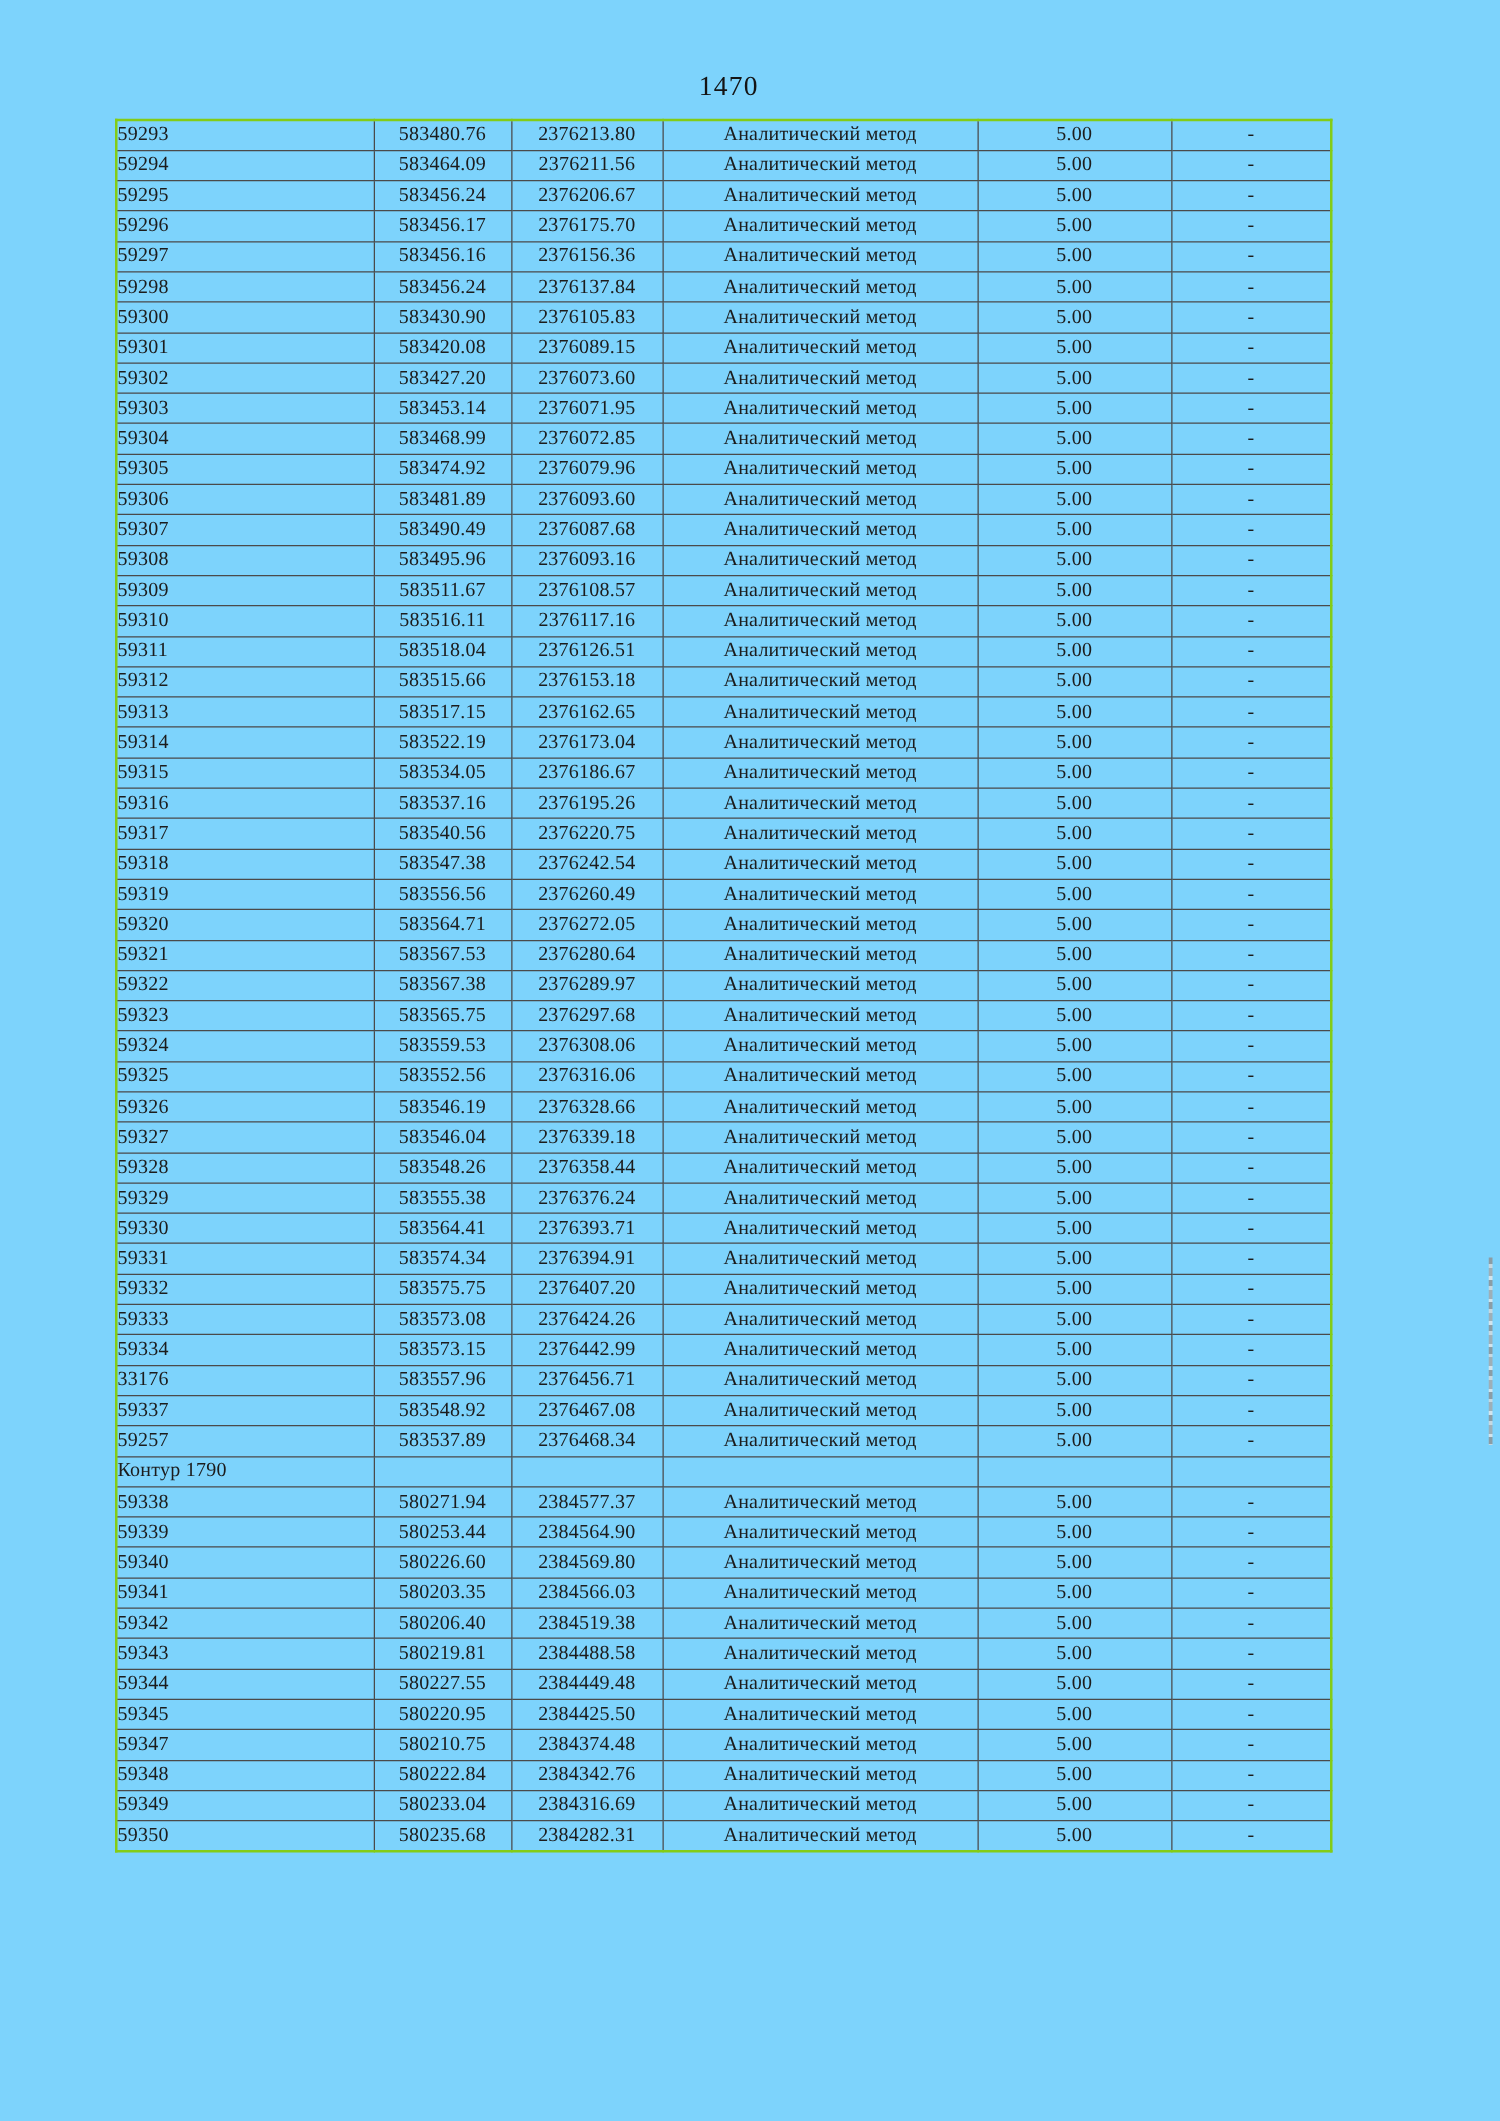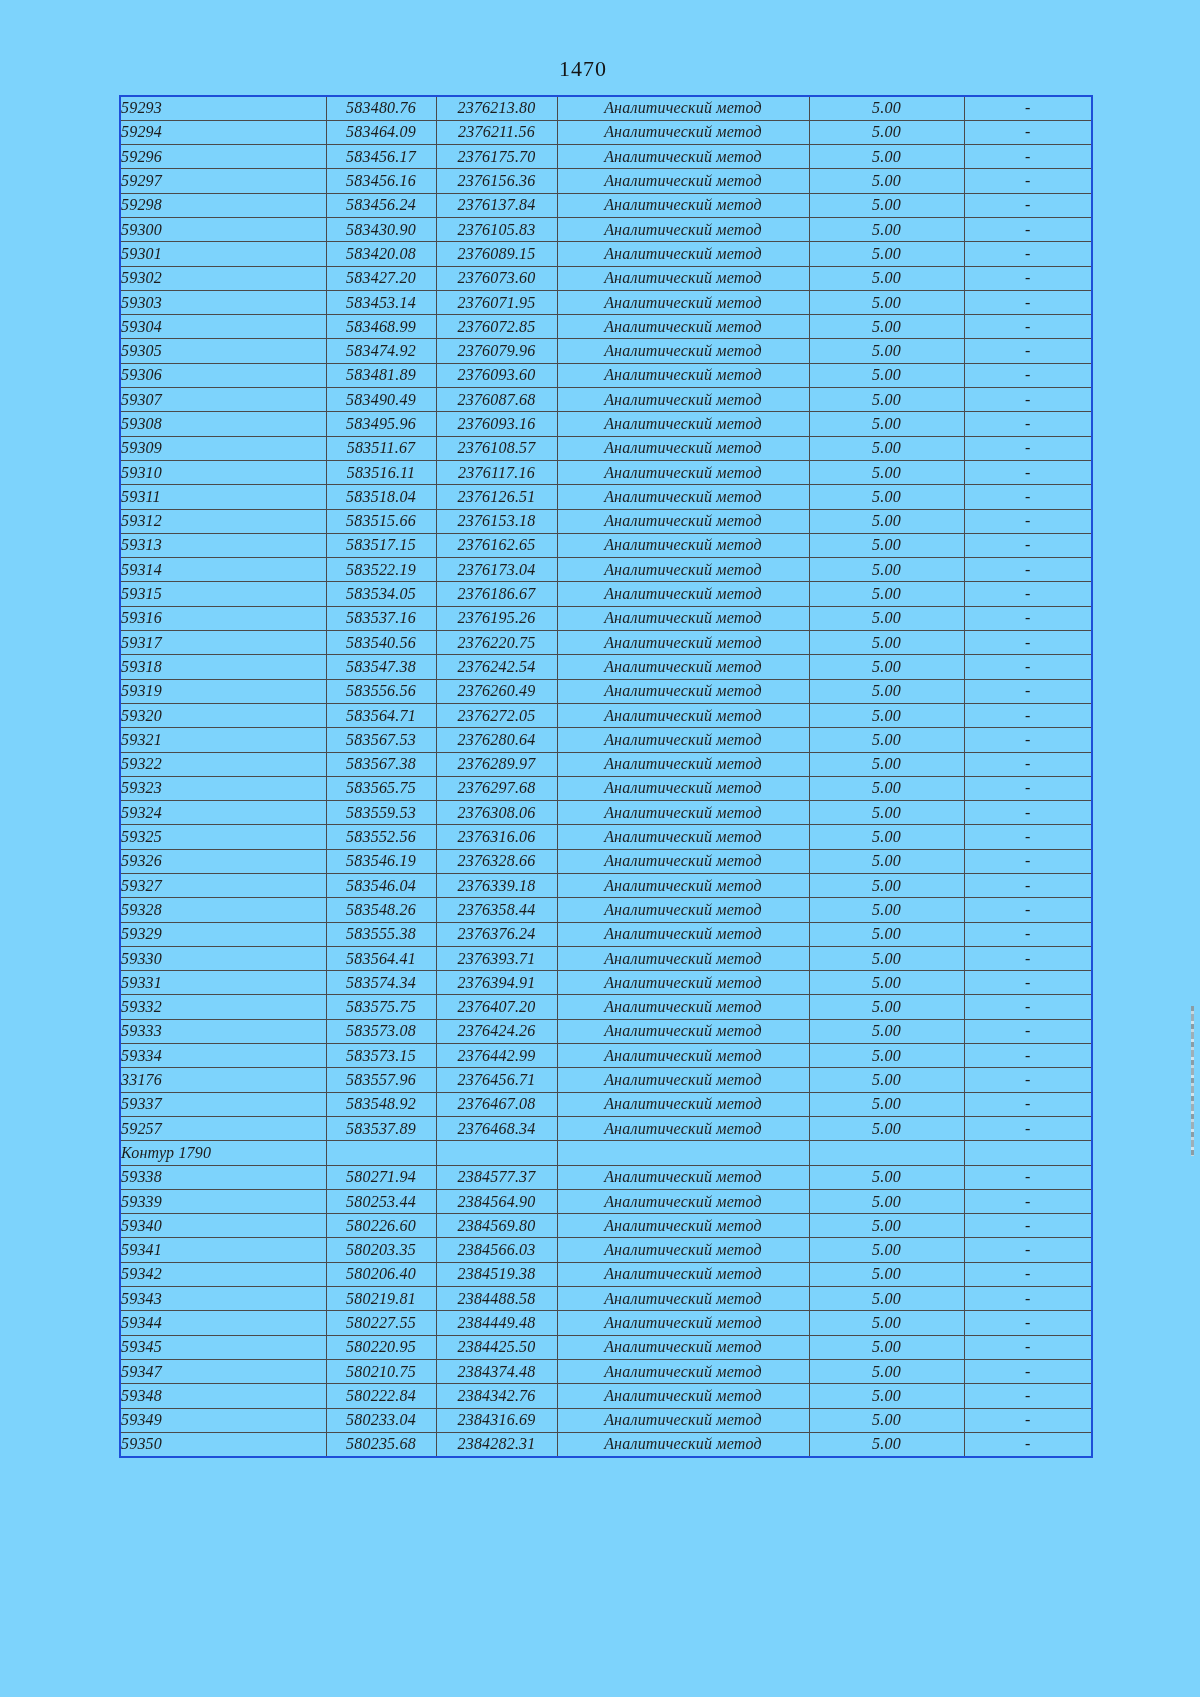--- a/index.html
+++ b/index.html
@@ -22,26 +22,25 @@
     left: 108px;
     width: 950px;
     text-align: center;
     font-size: 22px;
     letter-spacing: 1px;
     color: #141414;
   }
   table.coords {
     position: absolute;
     top: 95px;
-    left: 119px;
+    left: 92px;
     width: 972px;
     border-collapse: collapse;
     table-layout: fixed;
-    border: 2px solid #1d4ed8;
-    font-style: italic;
+    border: 2px solid #84cc16;
   }
   table.coords td {
     border: 1px solid #4a4a4a;
     border-top-color: #5f5f5f;
     height: 22.3px;
     padding: 0;
     font-size: 16px;
     letter-spacing: 0.2px;
     white-space: nowrap;
     overflow: hidden;
@@ -95,20 +94,28 @@
     </tr>
         <tr>
       <td class="c-id">59294</td>
       <td class="c-x">583464.09</td>
       <td class="c-y">2376211.56</td>
       <td class="c-m">Аналитический метод</td>
       <td class="c-p">5.00</td>
       <td class="c-n">-</td>
     </tr>
         <tr>
+      <td class="c-id">59295</td>
+      <td class="c-x">583456.24</td>
+      <td class="c-y">2376206.67</td>
+      <td class="c-m">Аналитический метод</td>
+      <td class="c-p">5.00</td>
+      <td class="c-n">-</td>
+    </tr>
+        <tr>
       <td class="c-id">59296</td>
       <td class="c-x">583456.17</td>
       <td class="c-y">2376175.70</td>
       <td class="c-m">Аналитический метод</td>
       <td class="c-p">5.00</td>
       <td class="c-n">-</td>
     </tr>
         <tr>
       <td class="c-id">59297</td>
       <td class="c-x">583456.16</td>

